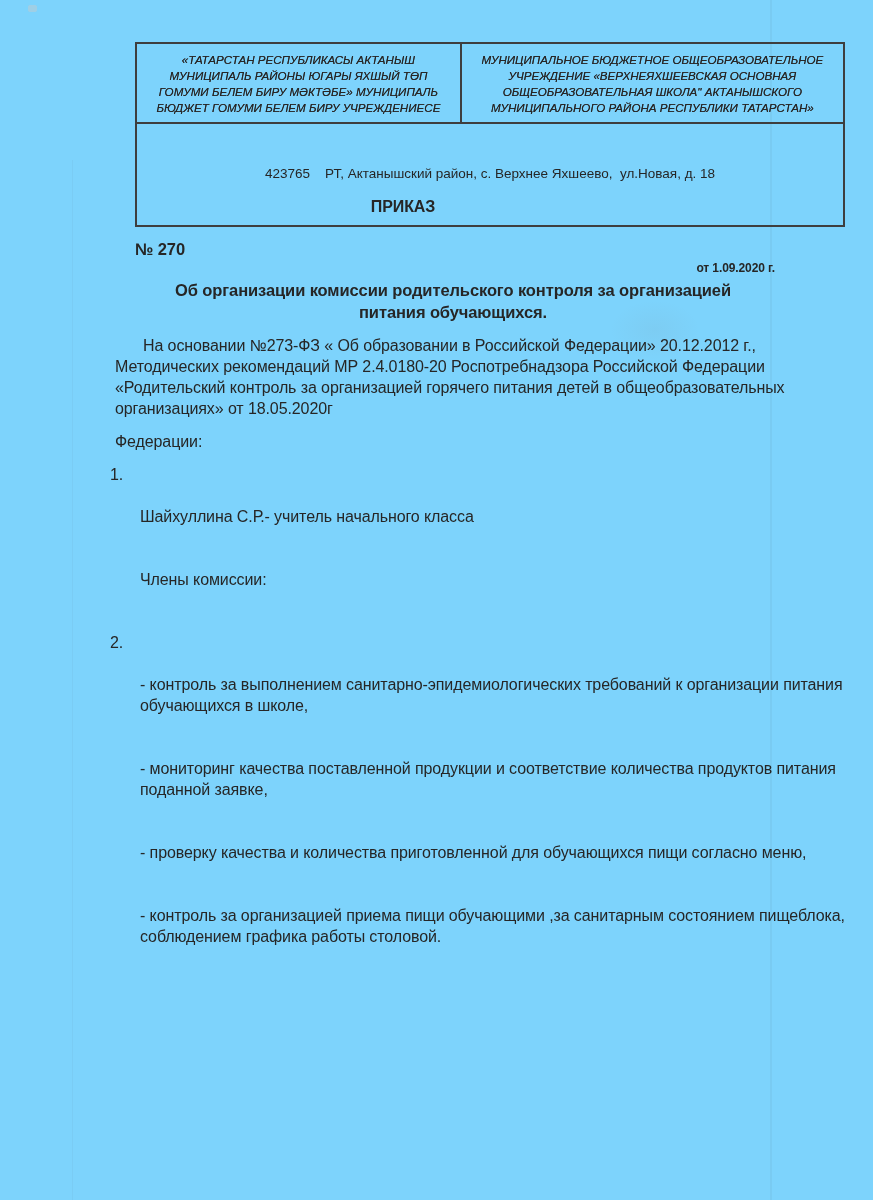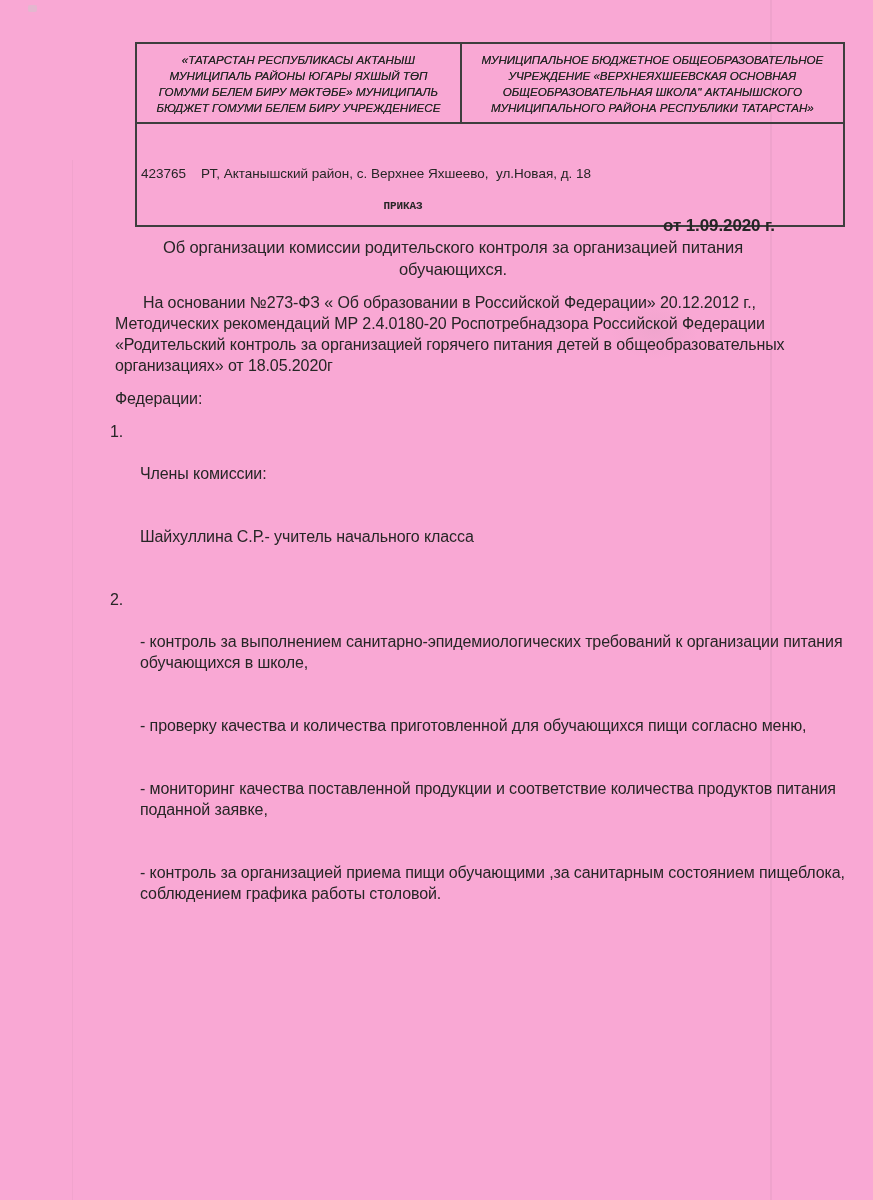--- a/index.html
+++ b/index.html
@@ -1,41 +1,41 @@
 <!DOCTYPE html>
 <html><head>
 <meta charset="utf-8">
 <style>
   html,body{margin:0;padding:0;background:#fff;}
-  .page{position:relative;width:873px;height:1200px;background:#f9a8d4;overflow:hidden;
+  .page{position:relative;width:873px;height:1200px;background:#7dd3fc;overflow:hidden;
         font-family:"Liberation Sans",sans-serif;color:#262626;}
   
   .scanline-r{position:absolute;left:770px;top:0;width:2px;height:1200px;background:rgba(60,60,60,.05);}
   .scanline-l{position:absolute;left:72px;top:160px;width:1px;height:1040px;background:rgba(60,60,60,.04);}
   .speck{position:absolute;left:28px;top:5px;width:9px;height:7px;background:#c9c9c9;opacity:.45;border-radius:2px;}
   .smudge{position:absolute;left:610px;top:300px;width:90px;height:60px;background:radial-gradient(rgba(120,120,120,.07),transparent 70%);}
 
   
   .letterhead{position:absolute;left:135px;top:42px;width:710px;border:2px solid #3e3e3e;box-sizing:border-box;}
   .lh-top{display:flex;}
   .lh-cell{font-style:italic;font-size:11.6px;line-height:16px;text-align:center;
            padding:8px 10px 6px;text-shadow:0 0 .4px #3a3a3a;box-sizing:border-box;}
   .lh-left{width:46%;border-right:2px solid #3e3e3e;}
   .lh-right{width:54%;}
-  .lh-bottom{border-top:2px solid #3e3e3e;font-size:13.5px;line-height:19px;
+  .lh-bottom{border-top:2px solid #3e3e3e;text-align:center;font-size:13.5px;line-height:19px;
              padding:2px 4px 4px;white-space:pre-wrap;}
   .contact-line span{margin:0 12px;}
 
   
   .bodytext{position:absolute;left:103px;top:186px;width:742px;font-size:16px;line-height:21px;
             letter-spacing:-.1px;}
-  .title{width:600px;text-align:center;font-weight:bold;font-size:11px;margin:10px 0 0;font-family:Liberation Mono, monospace;}
+  .title{width:600px;text-align:center;font-weight:bold;font-size:16px;margin:10px 0 0;}
   .onum{display:block;font-weight:bold;font-size:16.5px;margin:22px 0 0;padding-left:32px;}
-  .odate{display:block;text-align:right;font-weight:bold;font-size:17px;padding-right:70px;margin-top:-2px;}
-  .subject{width:660px;margin:0 auto 0 0;text-align:center;font-weight:normal;font-size:16.5px;line-height:22px;
+  .odate{display:block;text-align:right;font-weight:bold;font-size:12px;padding-right:70px;margin-top:-2px;}
+  .subject{width:660px;margin:0 auto 0 0;text-align:center;font-weight:bold;font-size:16.5px;line-height:22px;
            padding-left:40px;box-sizing:border-box;}
   .para{margin:12px;white-space:pre-wrap;}
   .indent{text-indent:28px;}
   .oitem{display:flex;}
   .onum2{width:30px;padding-left:7px;flex-shrink:0;}
   .obody{flex:1;white-space:pre-wrap;}
 </style>
 </head>
 <body>
 
@@ -51,38 +51,39 @@
       <div class="lh-cell lh-left">«ТАТАРСТАН РЕСПУБЛИКАСЫ АКТАНЫШ МУНИЦИПАЛЬ РАЙОНЫ ЮГАРЫ ЯХШЫЙ ТӨП ГОМУМИ БЕЛЕМ БИРУ МӘКТӘБЕ» МУНИЦИПАЛЬ БЮДЖЕТ ГОМУМИ БЕЛЕМ БИРУ УЧРЕЖДЕНИЕСЕ</div>
       <div class="lh-cell lh-right">МУНИЦИПАЛЬНОЕ БЮДЖЕТНОЕ ОБЩЕОБРАЗОВАТЕЛЬНОЕ УЧРЕЖДЕНИЕ «ВЕРХНЕЯХШЕЕВСКАЯ ОСНОВНАЯ ОБЩЕОБРАЗОВАТЕЛЬНАЯ ШКОЛА" АКТАНЫШСКОГО МУНИЦИПАЛЬНОГО РАЙОНА РЕСПУБЛИКИ ТАТАРСТАН»</div>
     </div>
     <div class="lh-bottom">
       <div>423765    РТ, Актанышский район, с. Верхнее Яхшеево,  ул.Новая, д. 18</div>
     </div>
   </div>
 
   <div class="bodytext">
     <div class="title">ПРИКАЗ</div>
+    <span class="onum">№ 270</span>
     <span class="odate">от 1.09.2020 г.</span>
     <div class="subject">Об организации комиссии родительского контроля за организацией питания обучающихся.</div>
     <p class="para indent">На основании №273-ФЗ « Об образовании в Российской Федерации» 20.12.2012 г., Методических рекомендаций МР 2.4.0180-20 Роспотребнадзора Российской Федерации «Родительский контроль за организацией горячего питания детей в общеобразовательных организациях» от 18.05.2020г</p>
     <div class="para">Федерации:</div>
 
     <div class="oitem">
       <span class="onum2">1.</span>
       <div class="obody">
+        <div>Шайхуллина С.Р.- учитель начального класса</div>
         <div>Члены комиссии:</div>
-        <div>Шайхуллина С.Р.- учитель начального класса</div>
       </div>
     </div>
 
     <div class="oitem">
       <span class="onum2">2.</span>
       <div class="obody">
         <div>- контроль за выполнением санитарно-эпидемиологических требований к организации питания обучающихся в школе,</div>
+        <div>- мониторинг качества поставленной продукции и соответствие количества продуктов питания поданной заявке,</div>
         <div>- проверку качества и количества приготовленной для обучающихся пищи согласно меню,</div>
-        <div>- мониторинг качества поставленной продукции и соответствие количества продуктов питания поданной заявке,</div>
         <div>- контроль за организацией приема пищи обучающими ,за санитарным состоянием пищеблока, соблюдением графика работы столовой.</div>
       </div>
     </div>
 
   </div>
 
 </div>
 
 </body></html>

